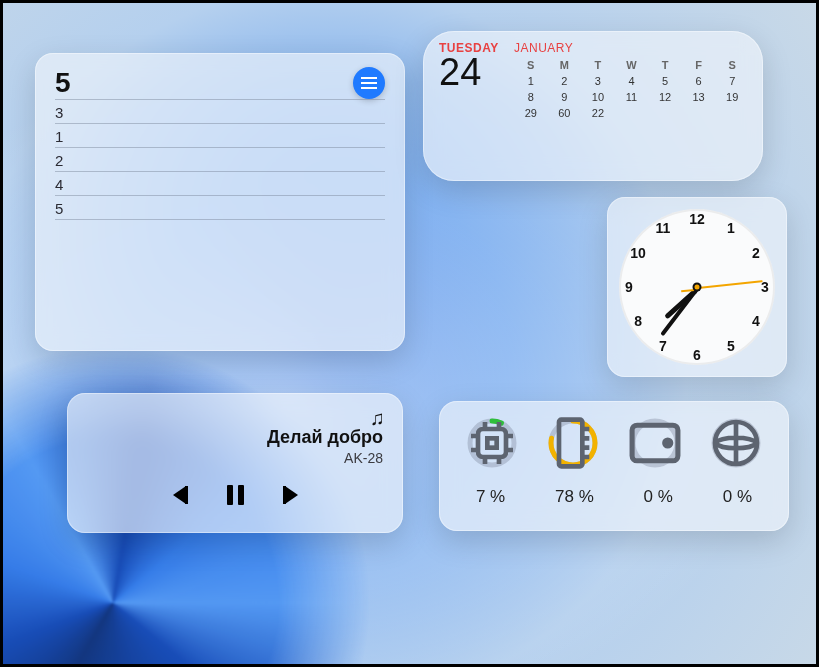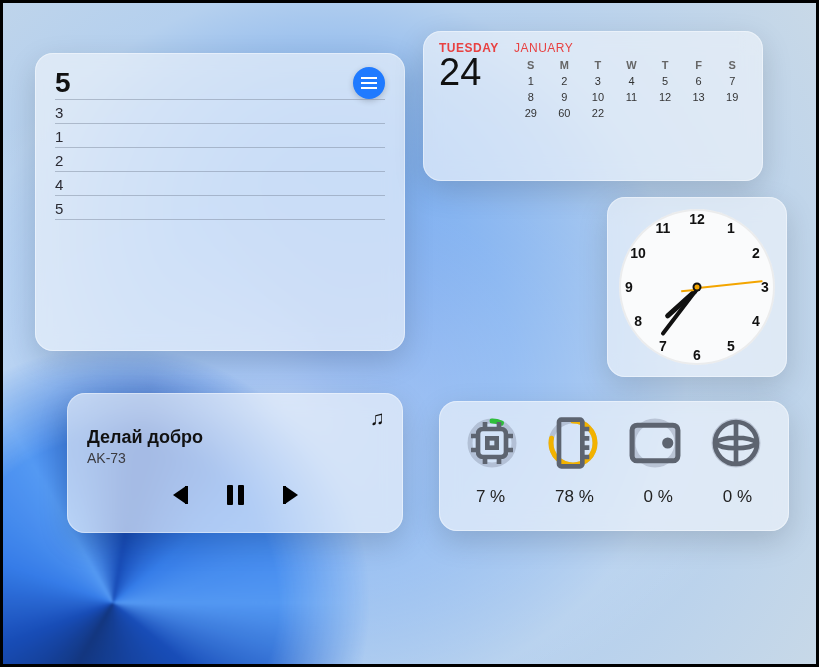--- a/index.html
+++ b/index.html
@@ -51,34 +51,34 @@
   #reminders .icon-badge span::after { top:5px; }
   #reminders h2 { color:#1f7aff; font-size:20px; font-weight:700; margin-top:6px; margin-bottom:4px;}
   .rem-row { border-top: 1px solid rgba(120,130,150,0.45); padding: 4px 0 2px; font-size:15px; color:#2b2b33; position:relative;}
   .rem-row:first-of-type{}
   .rem-row::before{ content:""; position:absolute; left:-20px; right:-20px; height:1px; }
   .rem-spacer{ height:14px; border-top:1px solid rgba(120,130,150,0.45);}
 
   
   #music { left: 64px; top: 390px; width: 336px; height: 140px; padding: 16px 20px; }
   #music .note { position:absolute; right:18px; top:14px; font-size:20px; color:#111;}
-  #music .meta { margin-top:18px; }
+  #music .meta { text-align:right; margin-top:18px; }
   #music .title { font-size:18px; font-weight:700; color:#111; }
   #music .artist{ font-size:14px; color:#3b3b40; margin-top:2px;}
   #music .controls { display:flex; justify-content:center; gap:30px; margin-top:16px; color:#000; font-size:0;}
   .ctrl { width:26px; height:26px; display:flex; align-items:center; justify-content:center; cursor:pointer;}
   .tri-prev { width:0;height:0;border-top:9px solid transparent;border-bottom:9px solid transparent;border-right:13px solid #000; position:relative;}
   .tri-prev::after{content:"";position:absolute;left:12px;top:-9px;width:3px;height:18px;background:#000;}
   .tri-next { width:0;height:0;border-top:9px solid transparent;border-bottom:9px solid transparent;border-left:13px solid #000; position:relative;}
   .tri-next::after{content:"";position:absolute;right:12px;top:-9px;width:3px;height:18px;background:#000;}
   .pause { display:flex; gap:5px;}
   .pause i{ width:6px; height:20px; background:#000; display:block; border-radius:1px;}
 
   
-  #calendar { left: 420px; top: 28px; width: 340px; height: 150px; padding: 10px 16px 4px; }
+  #calendar { left: 420px; top: 28px; width: 340px; height: 150px; padding: 10px 16px 4px; border-radius: 31px; }
   #calendar .row1 { display:flex; justify-content:space-between; }
   #calendar .dow { font-size:12px; font-weight:800; letter-spacing:0.5px; color:#e84141;}
   #calendar .month { font-size:12px; font-weight:400; letter-spacing:0.5px; color:#e84141;}
   #calendar .bignum { font-size:38px; font-weight:300; color:#111; margin-top:-4px;}
   #calendar .grid-wrap{ position:absolute; right:14px; top:10px; width:235px;}
   #calendar table { border-collapse:collapse; font-size:11px; color:#333; width:100%; }
   #calendar th { font-weight:600; color:#666; padding:2px 0; width:14.28%; text-align:center;}
   #calendar td { text-align:center; padding:2px 0; color:#333; }
   #calendar td.dim { color:#9aa3ad; }
   #calendar td.today span{
@@ -128,21 +128,21 @@
       <div class="rem-row">4</div>
       <div class="rem-row">5</div>
       <div class="rem-spacer"></div>
     </div>
 </div>
 
 <div id="music" class="widget">
   <div class="note">♫</div>
   <div class="meta">
     <div class="title">Делай добро</div>
-    <div class="artist">AK-73</div>
+    <div class="artist">AK-28</div>
   </div>
   <div class="controls">
     <div class="ctrl">
         <div class="tri-prev"></div>
       </div>
     <div class="ctrl">
         <div class="pause">
           <i></i>
           <i></i>
         </div>

